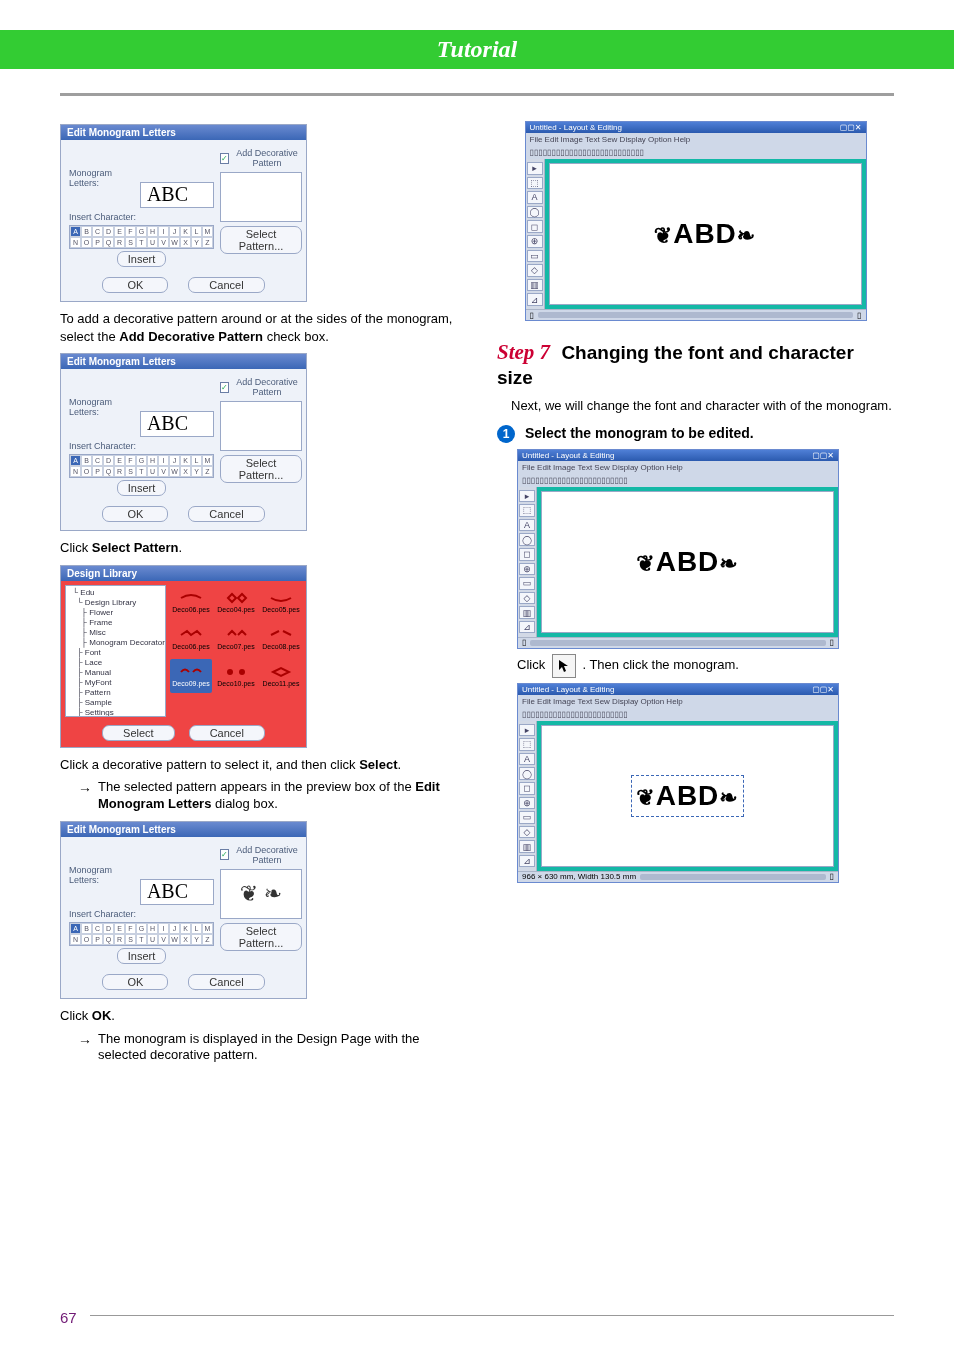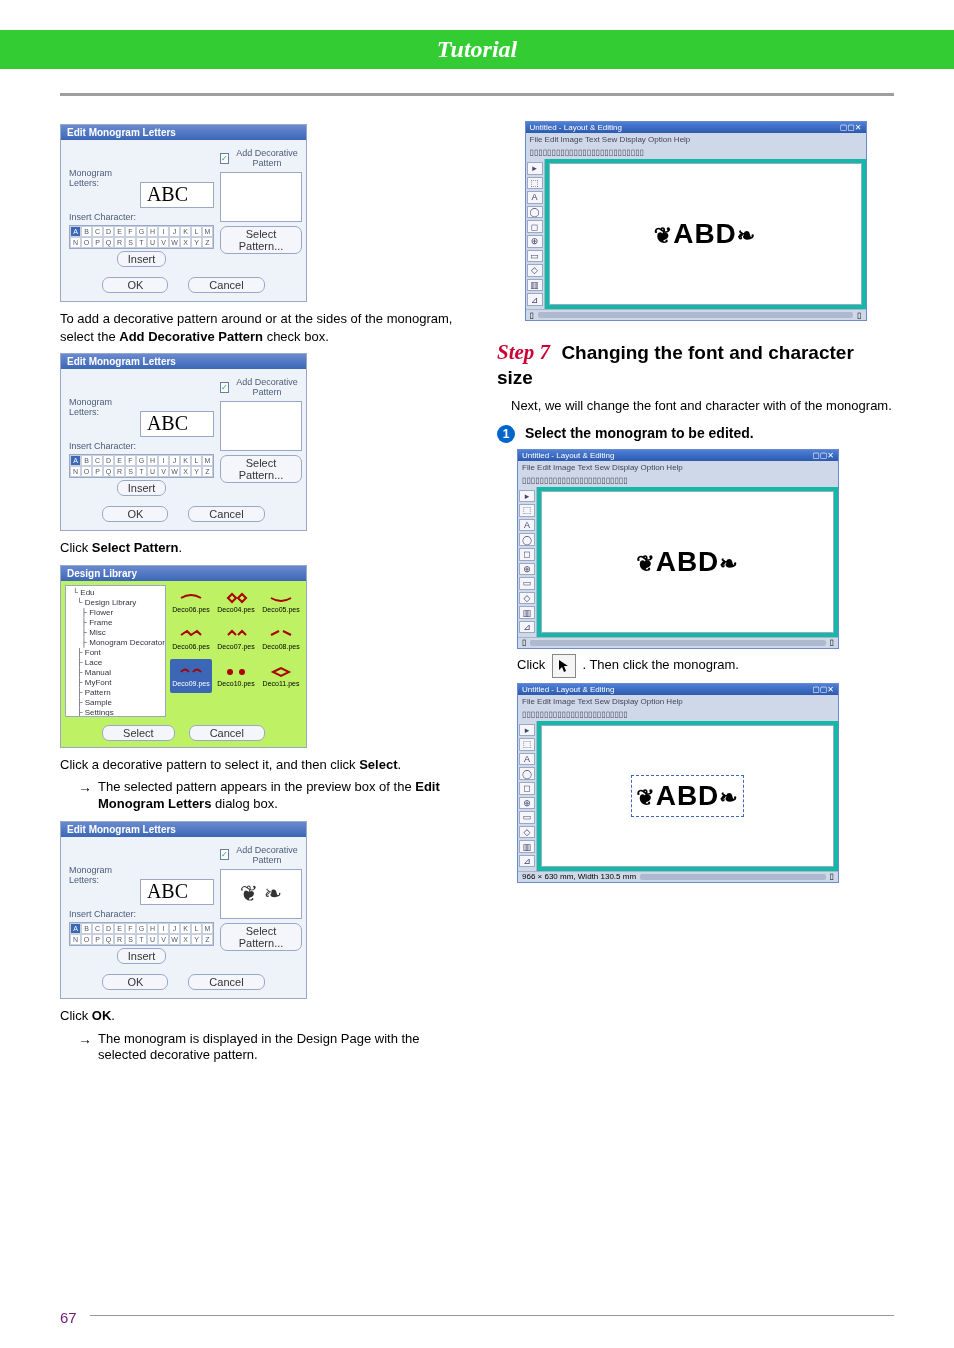--- a/index.html
+++ b/index.html
@@ -155,21 +155,21 @@
   }
   .checkbox{ display:inline-flex; align-items:center; gap:3px; font-size:9px; color:#4b5c7a;}
   .checkbox .box{width:9px;height:9px;border:1px solid #6a7ea5;background:#fff;display:flex;align-items:center;justify-content:center;font-size:8px;color:#2a5;}
   .preview-box{
     width:80px;height:48px;border:1px solid #9aa8c7;background:#fff;
     display:flex;align-items:center;justify-content:center;font-size:10px;color:#333;
   }
 
   
   .lib-dlg{
-    width:245px;border:1px solid #9aa8c7;background:#bef264;margin:8px 0;font-size:9px;
+    width:245px;border:1px solid #9aa8c7;background:#ef4444;margin:8px 0;font-size:9px;
   }
   .lib-body{display:flex;height:140px;}
   .lib-tree{
     width:95px;border:1px solid #9aa8c7;margin:4px;background:#fff;overflow:hidden;
     font-size:8px;padding:2px;line-height:1.25;color:#334;
   }
   .lib-tree div{white-space:pre;}
   .lib-preview{
     flex:1;margin:4px 4px 4px 0;
     display:grid;grid-template-columns:repeat(3,1fr);grid-auto-rows:34px;gap:3px;

